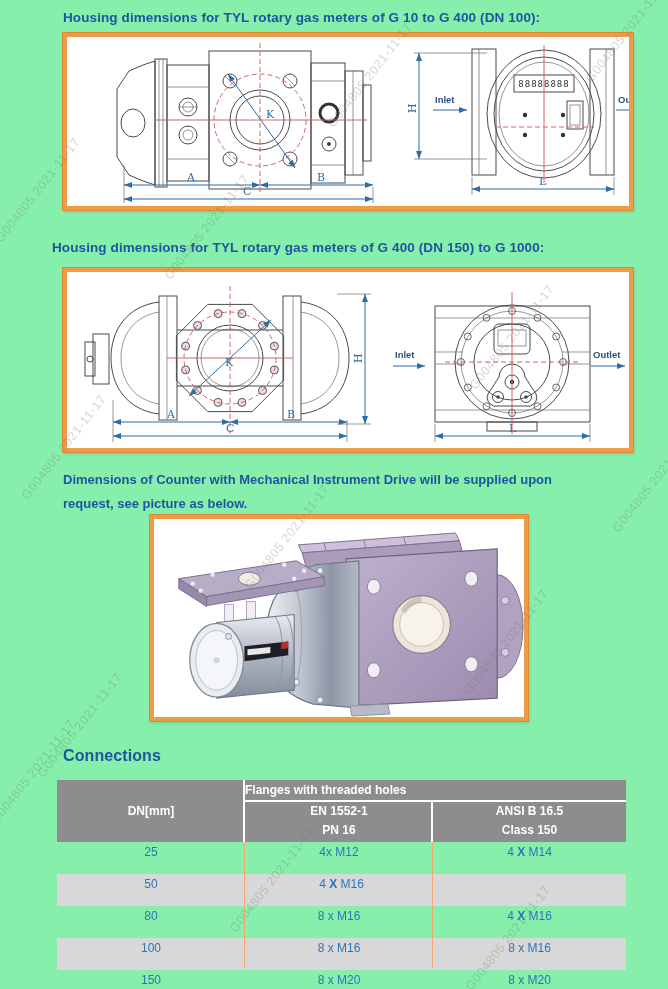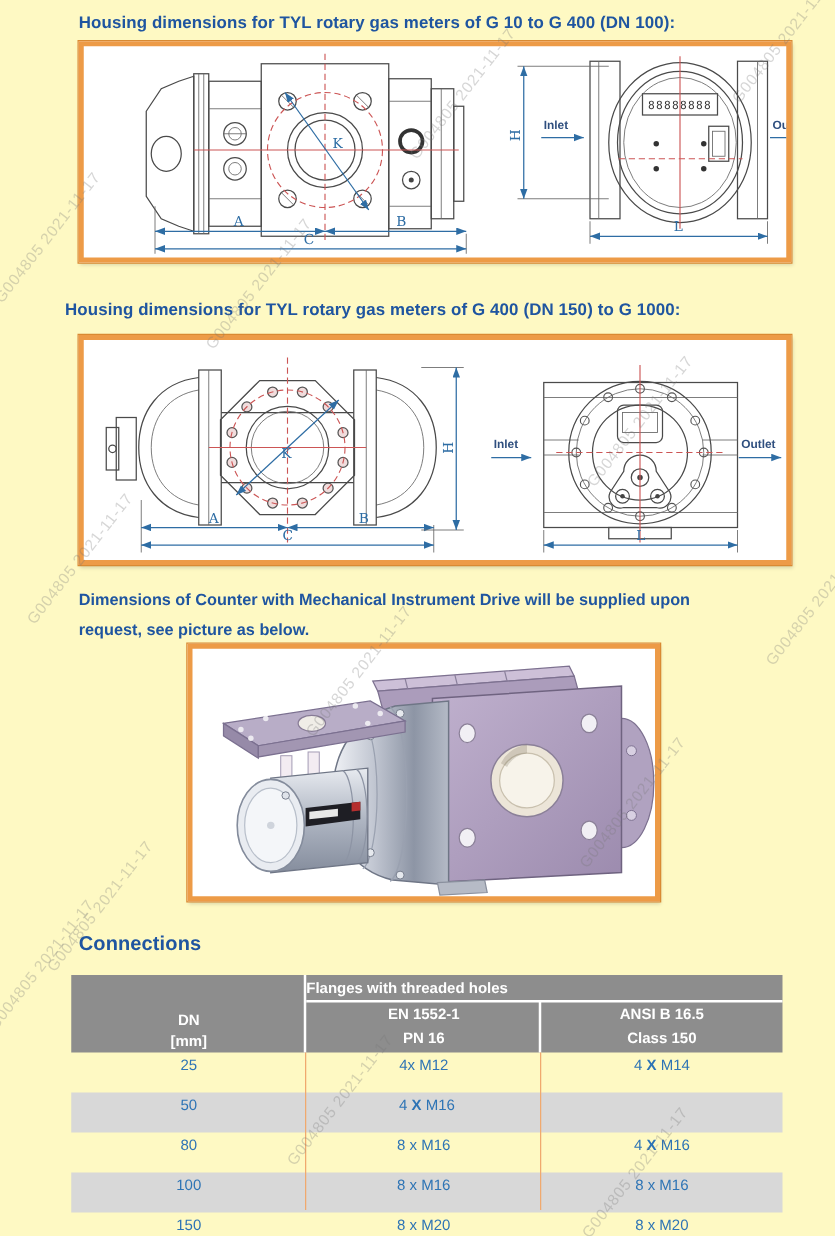--- a/index.html
+++ b/index.html
@@ -1,30 +1,30 @@
 <!DOCTYPE html>
 <html><head>
 <meta charset="utf-8">
 <style>
   html,body{margin:0;padding:0;}
-  .page{position:relative;width:668px;height:989px;background:#fef9c3;overflow:hidden;
+  .page{position:relative;width:668px;height:989px;background:#86efac;overflow:hidden;
         font-family:"Liberation Sans",sans-serif;}
   .h-blue{position:absolute;color:#1f55a0;font-weight:bold;font-size:13.5px;letter-spacing:.1px;}
   .para{position:absolute;color:#1f55a0;font-weight:bold;font-size:13px;line-height:24px;}
   .obox{position:absolute;background:#fff;border:4px solid #ed9b47;box-sizing:border-box;
         box-shadow:0 0 0 1px #d98a33, 1px 2px 3px rgba(0,0,0,.15);}
   .obox svg{position:absolute;left:0;top:0;width:100%;height:100%;}
   
   .wm{position:absolute;color:rgba(118,118,118,.30);font-size:12.5px;white-space:nowrap;
       letter-spacing:.6px;transform:translate(-50%,-50%) rotate(-52deg);z-index:9;pointer-events:none;}
   
   .tbl{position:absolute;left:57px;top:780px;width:569px;height:188px;font-size:12px;}
   .t-head{position:absolute;left:0;top:0;width:569px;height:62px;background:#8d8d8d;color:#fff;font-weight:bold;}
-  .dn-head{position:absolute;left:0;top:0;width:188px;height:62px;display:flex;flex-direction:column;
-           justify-content:flex-end;align-items:center;line-height:17px;}
+  .dn-head{position:absolute;left:0;top:0;width:188px;height:62px;display:flex;flex-direction:row;
+           justify-content:center;align-items:center;line-height:17px;}
   .flange-head{position:absolute;left:188px;top:0;width:381px;height:20px;text-align:left;line-height:21px;}
   .sub{position:absolute;top:22px;height:40px;text-align:center;line-height:19px;}
   .sub-en{left:188px;width:188px;}
   .sub-ansi{left:376px;width:193px;}
   .wline{position:absolute;background:#fff;}
   .hl1{left:188px;top:20px;width:381px;height:2px;}
   .vl1{left:186px;top:0;width:2px;height:62px;}
   .vl2{left:374px;top:20px;width:2px;height:42px;}
   .t-body{position:absolute;left:0;top:62px;width:569px;}
   .t-row{display:flex;height:32px;line-height:21px;color:#2e74b5;}

